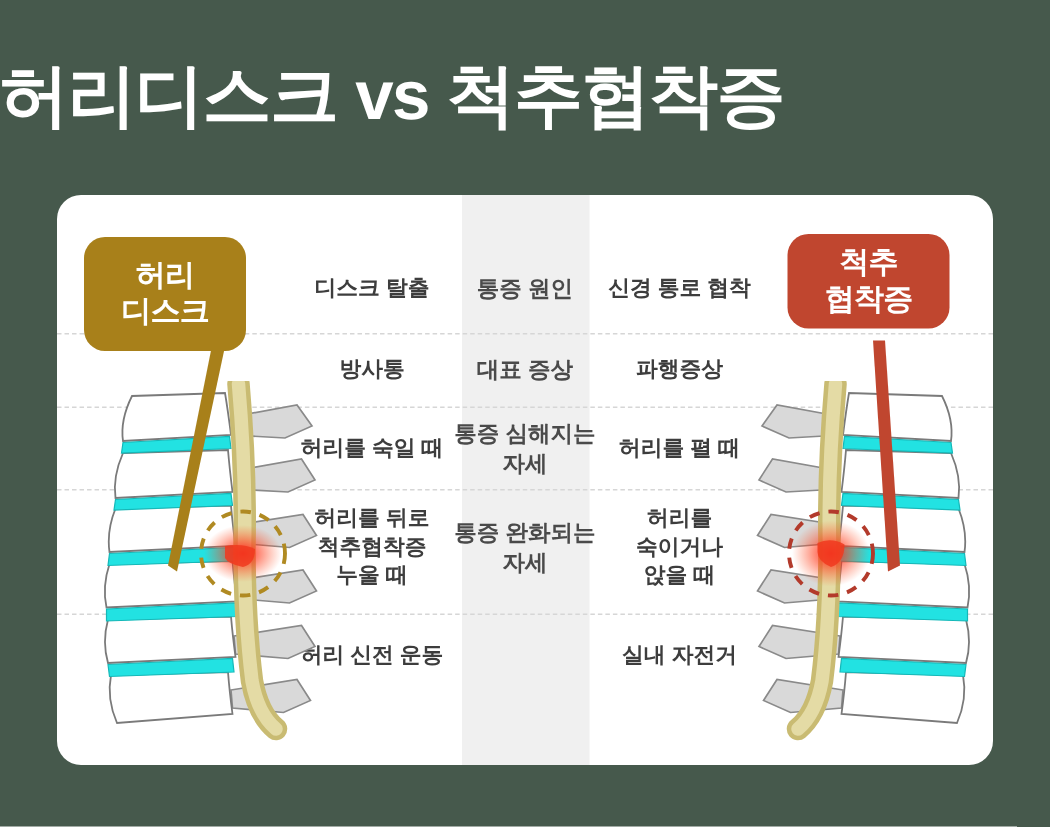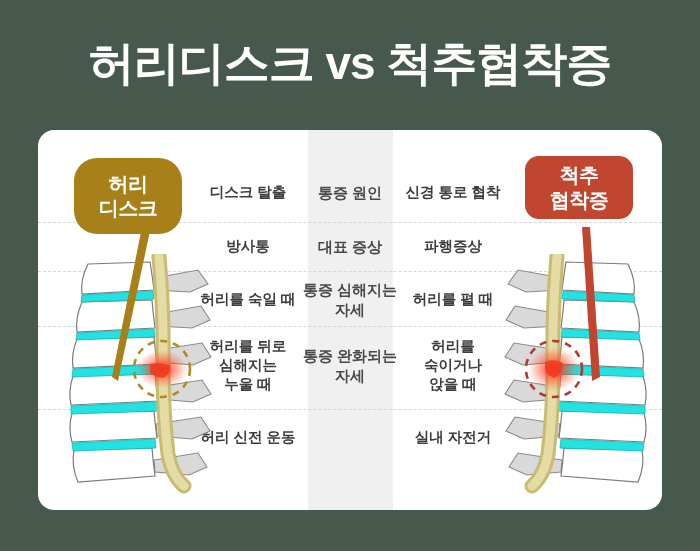--- a/index.html
+++ b/index.html
@@ -14,21 +14,20 @@
     overflow: hidden;
     position: relative;
   }
 
   
   #page-title {
     position: absolute;
     top: 38px;
     left: 0;
     width: 700px;
-    text-align: center;
     color: #ffffff;
     font-size: 46px;
     font-weight: 700;
     letter-spacing: -1px;
     line-height: 1.1;
     white-space: pre;
   }
 
   
   #card {
@@ -96,26 +95,25 @@
     text-align: center;
     line-height: 1.22;
     white-space: pre-line;
     display: flex;
     align-items: center;
     justify-content: center;
     z-index: 6;
     letter-spacing: -0.5px;
   }
   #badge-left {
-    left: 36px;    
+    left: 18px;    
     top: 28px;
     width: 108px;
     height: 76px;
     background: #a8801a;
-    border-radius: 23px;
   }
   #badge-right {
     left: 487px;
     top: 26px;
     width: 108px;
     height: 63px;
     background: #c0462f;
   }
 
   .badge-tail {
@@ -260,21 +258,21 @@
   <div class="cell cell-side cell-left" style="top:117px">방사통</div>
   <div class="cell cell-mid" style="top:117px">대표 증상</div>
   <div class="cell cell-side cell-left" style="top:170px">허리를 숙일 때</div>
 
   <div class="cell cell-side cell-right" style="top:117px">파행증상</div>
   <div class="cell cell-mid" style="top:170px">통증 심해지는
 자세</div>
   <div class="cell cell-side cell-right" style="top:170px">허리를 펼 때</div>
 
   <div class="cell cell-side cell-left" style="top:236px">허리를 뒤로
-심해지는
+척추협착증
 누울 때</div>
   <div class="cell cell-mid" style="top:236px">통증 완화되는
 자세</div>
   <div class="cell cell-side cell-right" style="top:236px">허리를
 숙이거나
 앉을 때</div>
 
   <div class="cell cell-side cell-left" style="top:308px">허리 신전 운동</div>
   <div class="cell cell-side cell-right" style="top:308px">실내 자전거</div>
 

